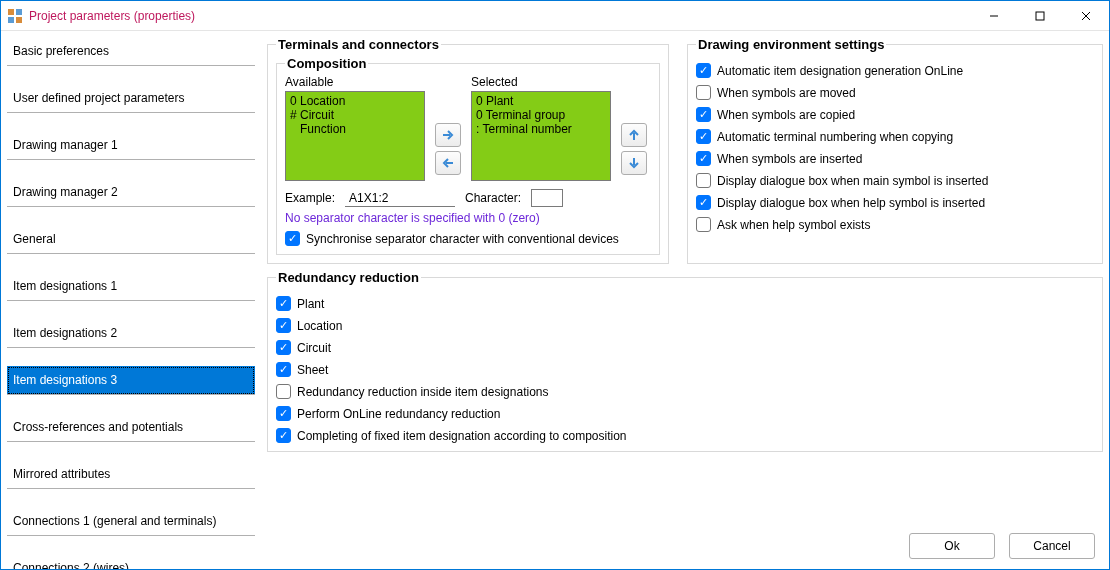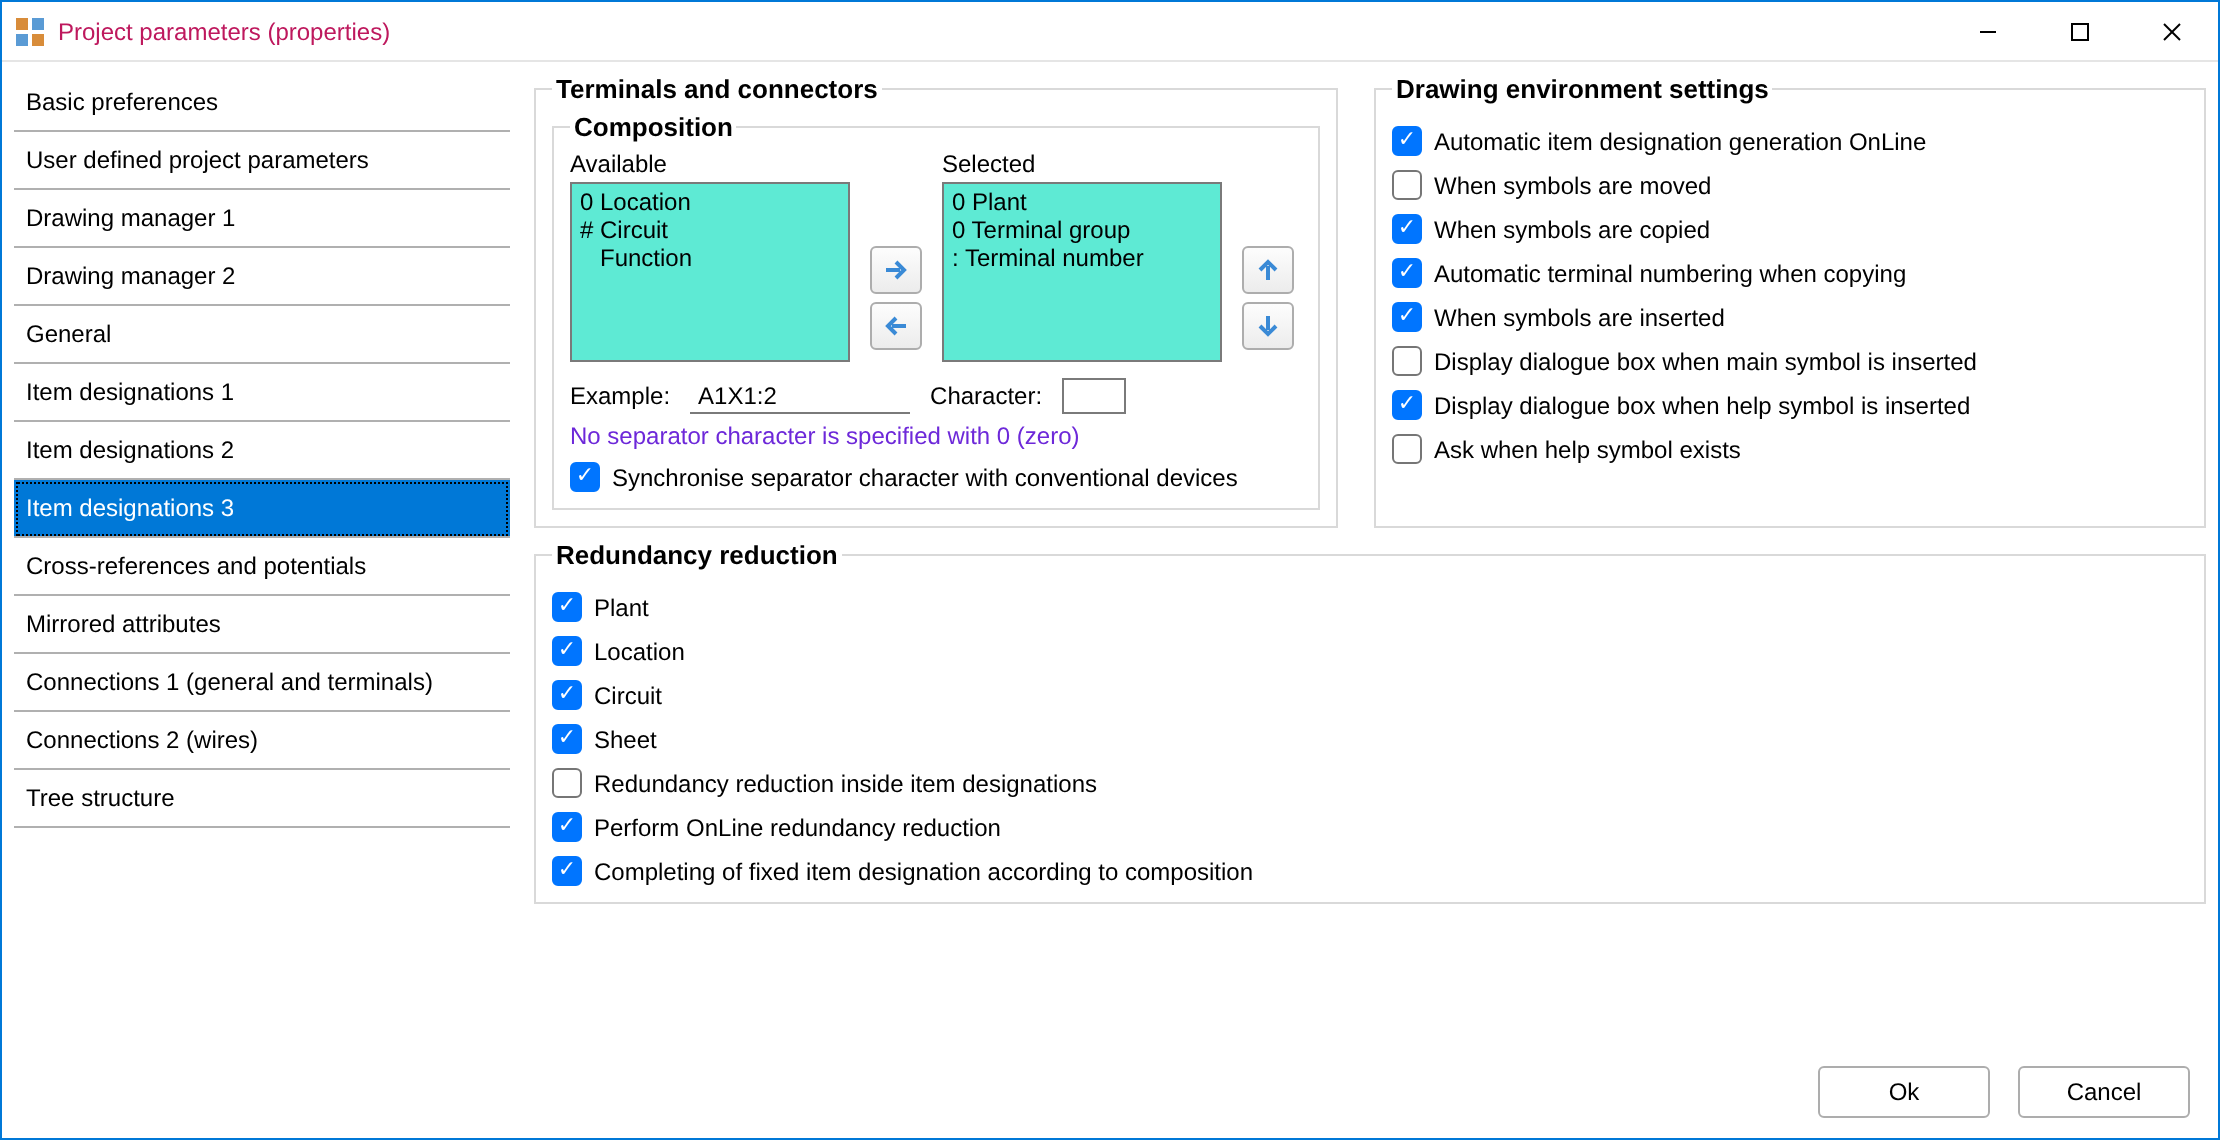--- a/index.html
+++ b/index.html
@@ -17,21 +17,21 @@
     border-bottom: 1px solid #e5e5e5;
   }
   .titlebar .app-icon {
     width: 16px; height: 16px; margin-right: 6px;
     display: flex; align-items: center; justify-content: center;
   }
   .titlebar .spacer { flex: 1; }
   .winbtn { width: 46px; height: 30px; display: flex; align-items: center; justify-content: center; color: #000; }
   .body { flex: 1; display: flex; padding: 6px; gap: 6px; overflow: hidden; }
   .sidebar {
-    width: 248px; border: 0; display: flex; flex-direction: column;
+    width: 248px; border: 0; display: flex; flex-direction: column; gap: 18px;
   }
   .sidebar-item {
     padding: 7px 6px; font-size: 12px; color: #000;
     border-bottom: 1px solid #b0b0b0; cursor: default;
     background: #fff;
   }
   .sidebar-item.selected {
     background: #0078d7; color: #fff; outline: 1px dotted #000; outline-offset: -2px;
   }
   .content { flex: 1; display: flex; flex-direction: column; gap: 6px; padding-left: 6px; overflow: hidden;}
@@ -44,21 +44,21 @@
   }
   .terminals { flex: 0 0 402px; }
   .drawing { flex: 1; }
   .compgroup { margin-top: 2px; }
   .compgroup > legend { font-weight: 700; font-size: 12px; }
   .columns { display: flex; gap: 10px; }
   .col { display: flex; flex-direction: column; width: 140px; }
   .col-label { font-size: 12px; margin-bottom: 2px; }
   .listbox {
     border: 1px solid #7a7a7a; height: 90px; font-size: 12px; padding: 2px 4px;
-    background: #5eead4; white-space: pre; overflow: hidden;
+    background: #84cc16; white-space: pre; overflow: hidden;
   }
   .movebtns { display: flex; flex-direction: column; gap: 4px; justify-content: flex-end; padding-bottom: 6px;}
   .iconbtn {
     width: 26px; height: 24px; border: 1px solid #adadad; border-radius: 3px;
     background: linear-gradient(#fdfdfd,#ececec);
     display: flex; align-items: center; justify-content: center;
   }
   .iconbtn svg { width: 14px; height: 14px; }
   .example-row { display: flex; align-items: center; gap: 10px; font-size: 12px; margin-top: 8px;}
   .example-val { border-bottom: 1px solid #7a7a7a; min-width: 110px; padding: 1px 4px; font-size: 12px; }

